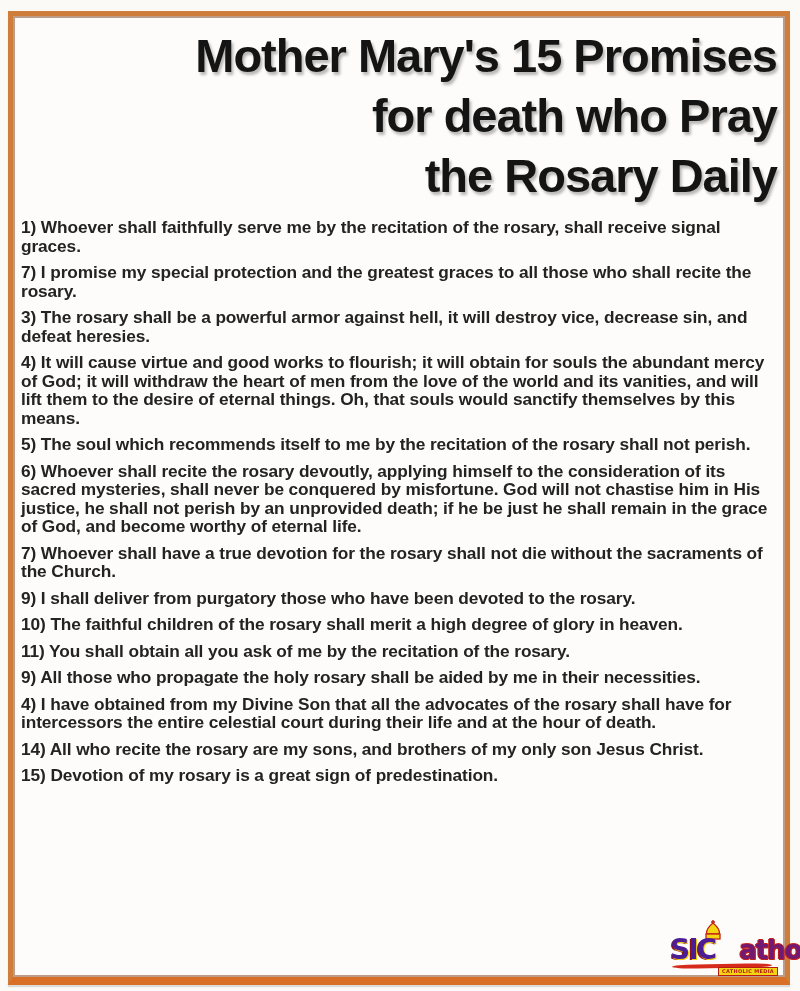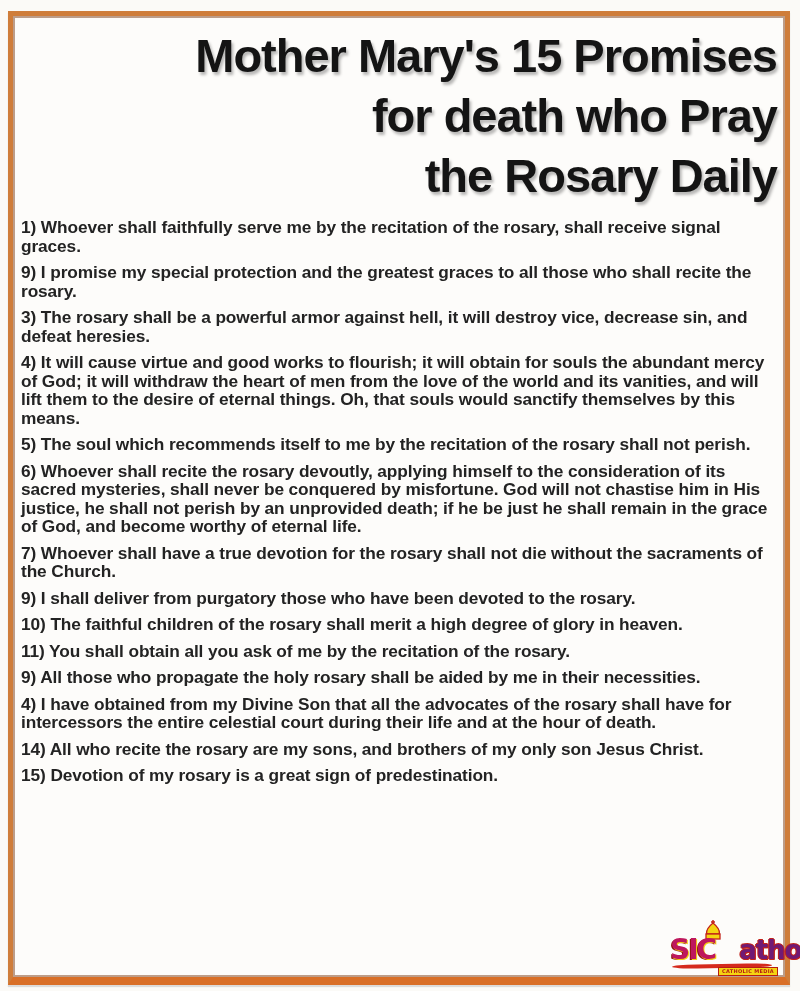--- a/index.html
+++ b/index.html
@@ -63,21 +63,21 @@
     position: absolute;
     left: 2px;
     bottom: 10px;
     white-space: nowrap;
     font-family: "DejaVu Sans", sans-serif;
     font-weight: 700;
   }
   .logo-sic {
     font-size: 28px;
     letter-spacing: -2px;
-    color: #be185d;
+    color: #4c1d95;
     text-shadow: 1px 1px 0 #f5d411, -1px 1px 0 #8f130c;
   }
   .logo-ath {
     font-size: 26px;
     letter-spacing: -1px;
     color: #701a75;
     text-shadow: -1px 0 #c2221a, 1px 0 #c2221a, 0 -1px #c2221a, 0 1px #c2221a, 1px 1px #c2221a;
     margin-left: 24px;
   }
   .logo-swoosh {
@@ -117,21 +117,21 @@
   <div class="content">
 
     <div class="title">
       <div>Mother Mary's 15 Promises</div>
       <div>for death who Pray</div>
       <div>the Rosary Daily</div>
     </div>
 
     <div class="promises">
       <p class="promise">1) Whoever shall faithfully serve me by the recitation of the rosary, shall receive signal graces.</p>
-      <p class="promise">9) I promise my special protection and the greatest graces to all those who shall recite the rosary.</p>
+      <p class="promise">7) I promise my special protection and the greatest graces to all those who shall recite the rosary.</p>
       <p class="promise">3) The rosary shall be a powerful armor against hell, it will destroy vice, decrease sin, and defeat heresies.</p>
       <p class="promise">4) It will cause virtue and good works to flourish; it will obtain for souls the abundant mercy of God; it will withdraw the heart of men from the love of the world and its vanities, and will lift them to the desire of eternal things. Oh, that souls would sanctify themselves by this means.</p>
       <p class="promise">5) The soul which recommends itself to me by the recitation of the rosary shall not perish.</p>
       <p class="promise">6) Whoever shall recite the rosary devoutly, applying himself to the consideration of its sacred mysteries, shall never be conquered by misfortune. God will not chastise him in His justice, he shall not perish by an unprovided death; if he be just he shall remain in the grace of God, and become worthy of eternal life.</p>
       <p class="promise">7) Whoever shall have a true devotion for the rosary shall not die without the sacraments of the Church.</p>
       <p class="promise">9) I shall deliver from purgatory those who have been devoted to the rosary.</p>
       <p class="promise">10) The faithful children of the rosary shall merit a high degree of glory in heaven.</p>
       <p class="promise">11) You shall obtain all you ask of me by the recitation of the rosary.</p>
       <p class="promise">9) All those who propagate the holy rosary shall be aided by me in their necessities.</p>
       <p class="promise">4) I have obtained from my Divine Son that all the advocates of the rosary shall have for intercessors the entire celestial court during their life and at the hour of death.</p>

